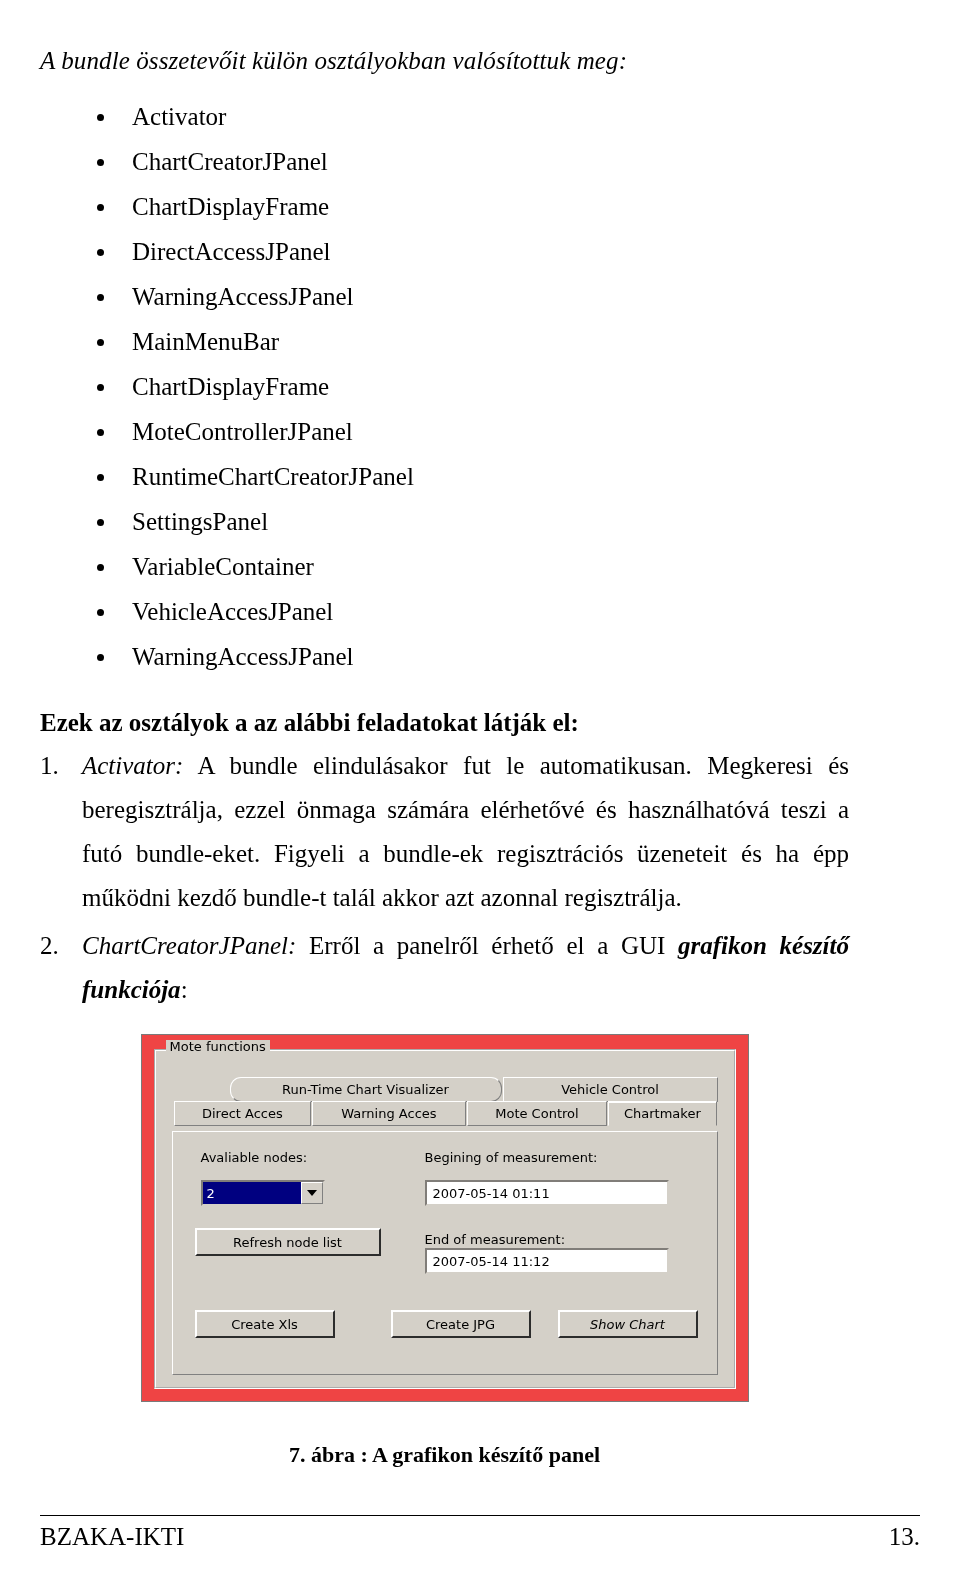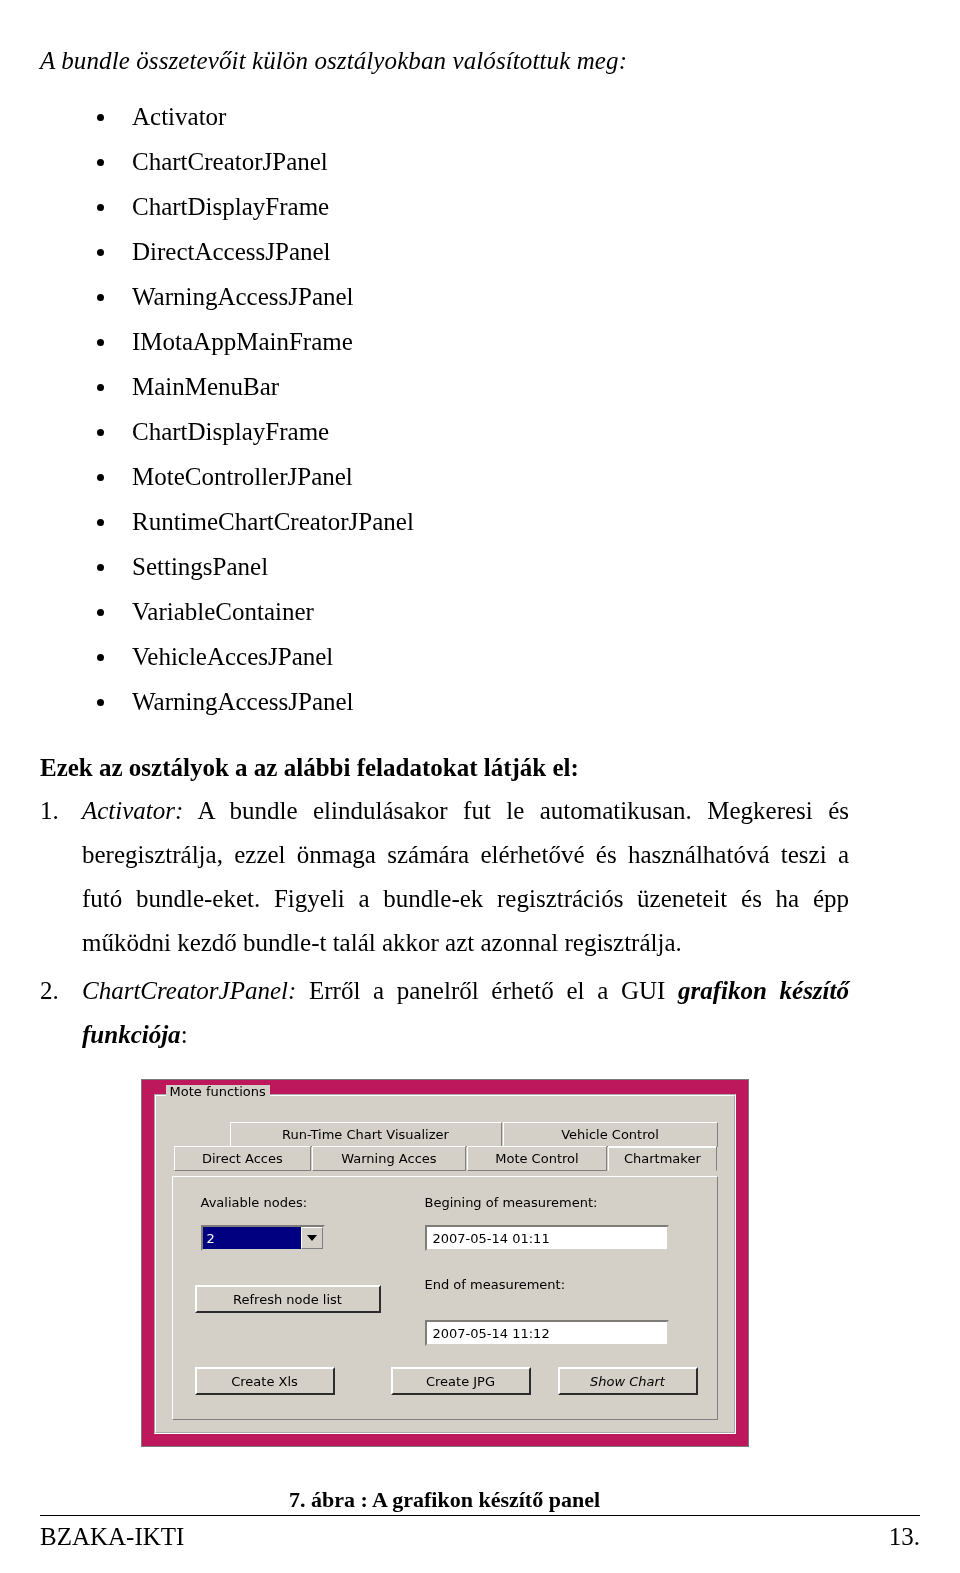--- a/index.html
+++ b/index.html
@@ -78,21 +78,21 @@
 
   
   .figure-wrap {
     margin-top: 22px;
     display: flex;
     justify-content: center;
   }
   .shot {
     width: 608px;
     height: 368px;
-    background: #be185d;
+    background: #ef4444;
     border: 1px solid #7a7a7a;
     box-sizing: border-box;
     position: relative;
     font-family: "DejaVu Sans", sans-serif;
     color: #000;
     padding: 0;
   }
   .group-box {
     position: absolute;
     left: 12px;
@@ -218,21 +218,20 @@
     height: 28px;
     background: #d4d0c8;
     border: 2px outset #ffffff;
     border-right-color: #808080;
     border-bottom-color: #808080;
     font-size: 13px;
     display: flex;
     align-items: center;
     justify-content: center;
     white-space: nowrap;
-    margin-top: 12px;
   }
   .caption {
     text-align: center;
     font-weight: bold;
     font-size: 22px;
     margin-top: 40px;
     font-family: "Liberation Serif", serif;
   }
   .footer {
     position: absolute;
@@ -269,21 +268,20 @@
 <div class="page">
 
   <p class="intro-line">A bundle összetevőit külön osztályokban valósítottuk meg:</p>
 
   <ul class="class-list">
     <li>Activator</li>
     <li>ChartCreatorJPanel</li>
     <li>ChartDisplayFrame</li>
     <li>DirectAccessJPanel</li>
     <li>WarningAccessJPanel</li>
-    <li>IMotaAppMainFrame</li>
     <li>MainMenuBar</li>
     <li>ChartDisplayFrame</li>
     <li>MoteControllerJPanel</li>
     <li>RuntimeChartCreatorJPanel</li>
     <li>SettingsPanel</li>
     <li>VariableContainer</li>
     <li>VehicleAccesJPanel</li>
     <li>WarningAccessJPanel</li>
   </ul>
 
@@ -297,21 +295,21 @@
     <span class="num">2.</span><span class="it">ChartCreatorJPanel:</span><span> Erről a panelről érhető el a GUI </span><span class="bi">grafikon készítő funkciója</span><span>:</span>
   </p>
 
   <div class="figure-wrap">
     <div class="shot">
       <div class="group-box">
         <span class="group-title">Mote functions</span>
 
         <div class="tabs">
           <div class="tab-row top" style="padding-left:56px;">
-            <div class="tab" style="width:272px;">Run-Time Chart Visualizer</div>
+            <div class="tab" style="width:272px;border-radius:11px;">Run-Time Chart Visualizer</div>
             <div class="tab" style="width:215px;">Vehicle Control</div>
           </div>
           <div class="tab-row bottom">
             <div class="tab" style="width:140px;">Direct Acces</div>
             <div class="tab" style="width:156px;">Warning Acces</div>
             <div class="tab" style="width:143px;">Mote Control</div>
             <div class="tab selected" style="width:110px;">Chartmaker</div>
           </div>
         </div>
 
@@ -323,21 +321,21 @@
             <span class="val">2</span>
             <span class="arrow"></span>
           </div>
 
           <div class="txtfield" style="left:252px; top:48px; width:244px;">2007-05-14 01:11</div>
 
           <div class="btn" style="left:22px; top:96px; width:186px;">Refresh node list</div>
 
           <span class="lbl" style="left:252px; top:100px;">End of measurement:</span>
 
-          <div class="txtfield" style="left:252px; top:143px; width:244px;">2007-05-14 11:12</div>
+          <div class="txtfield" style="left:252px; top:116px; width:244px;">2007-05-14 11:12</div>
 
           <div class="btn" style="left:22px; top:178px; width:140px;">Create Xls</div>
           <div class="btn" style="left:218px; top:178px; width:140px;">Create JPG</div>
           <div class="btn" style="left:385px; top:178px; width:140px;font-style:italic;">Show Chart</div>
         </div>
       </div>
     </div>
   </div>
 
   <div class="caption">7. ábra : A grafikon készítő panel</div>

